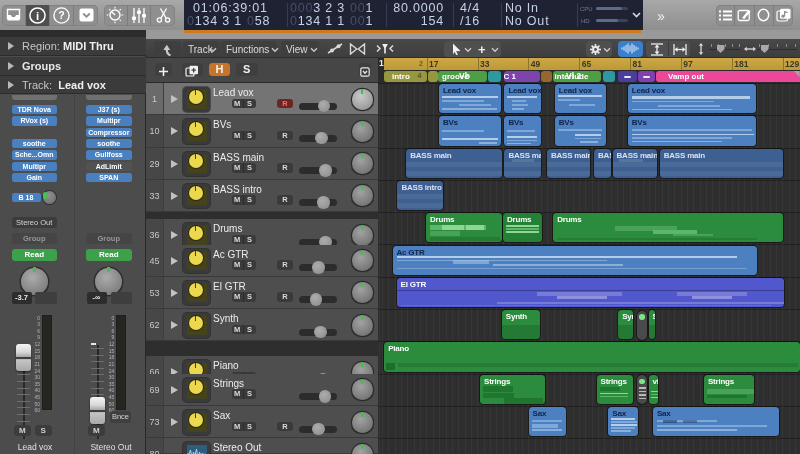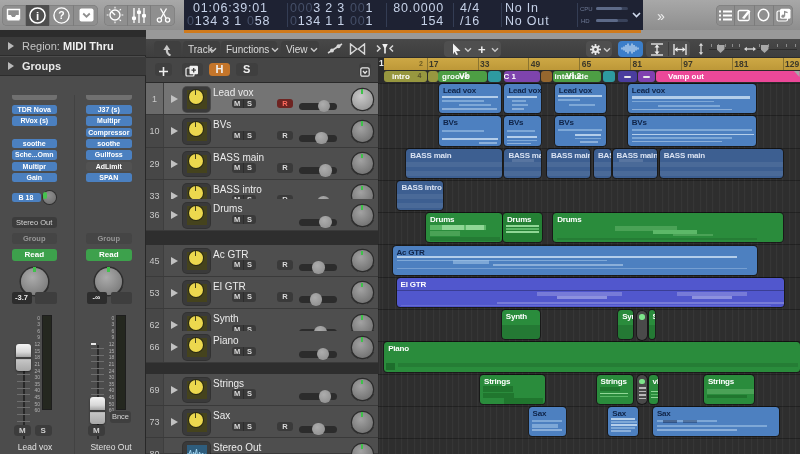--- a/index.html
+++ b/index.html
@@ -226,20 +226,24 @@
 <div class="abs" id="insp">
 <div class="abs" style="left:0;top:0;width:146px;height:7.5px;background:#2c2c2c;"></div>
 <div class="abs ihdr" style="top:27.5px;height:18.5px;">
         <div class="abs itri" style="left:8px;top:5px;"></div>
         <b class="abs" style="left:22px;top:3px;">Groups</b>
       </div>
 <div class="abs ihdr" style="top:7.5px;height:19px;">
         <div class="abs itri" style="left:8px;top:5px;"></div>
         <span class="abs" style="left:22px;top:3px;color:#c4c4c4;">Region: <b style="color:#efefef;">MIDI Thru</b></span>
       </div>
+<div class="abs ihdr" style="top:46.5px;height:18px;">
+        <div class="abs itri" style="left:8px;top:5px;"></div>
+        <span class="abs" style="left:22px;top:2.5px;color:#c4c4c4;">Track: <b style="color:#efefef;">&nbsp;Lead vox</b></span>
+      </div>
 <div class="abs" style="left:11.5px;top:65.5px;width:45.5px;height:4.5px;background:#707070;border-radius:0 0 3px 3px;"></div>
 <div class="abs" style="left:86px;top:65.5px;width:45.5px;height:4.5px;background:#707070;border-radius:0 0 3px 3px;"></div>
 <div class="abs" style="left:73.5px;top:65.5px;width:1px;height:359px;background:#424242;"></div>
 <div class="abs pbtn" style="top:75.5px;">TDR Nova</div>
 <div class="abs pbtn" style="top:86.8px;">RVox (s)</div>
 <div class="abs pbtn" style="top:109.5px;">soothe</div>
 <div class="abs pbtn" style="top:120.8px;">Sche...Omn</div>
 <div class="abs pbtn" style="top:132.1px;">Multipr</div>
 <div class="abs pbtn" style="top:143.4px;">Gain</div>
 <div class="abs pbtn r" style="top:75.5px;">J37 (s)</div>
@@ -530,21 +534,21 @@
         <div>S</div>
       </div>
 <div class="abs rb">R</div>
 <div class="abs tsl"></div>
 <div class="abs tth" style="left:171.0px;"></div>
 <div class="abs" style="left:203.5px;top:3.5px;width:25px;height:25px;border-radius:50%;background:conic-gradient(transparent 0 112deg,rgba(0,0,0,0.28) 112deg 160deg,transparent 160deg 200deg,rgba(0,0,0,0.28) 200deg 248deg,transparent 248deg);"></div>
 <div class="abs tkn" style="">
         <div class="abs tkt"></div>
       </div>
 </div>
-<div class="abs trow" style="top:199px;height:32.3px;text-decoration:underline;">
+<div class="abs trow" style="top:219px;height:32.3px;text-decoration:underline;">
 <div class="abs tnum" style="line-height:32.3px;">36</div>
 <div class="abs ttri" style="top:12px;"></div>
 <div class="abs twell">
         <div class="abs tic"></div>
         <div class="abs tcirc">
           <div class="abs tnotch"></div>
         </div>
       </div>
 <div class="abs tname">Drums</div>
 <div class="abs ms">
@@ -616,21 +620,21 @@
         <div>M</div>
         <div>S</div>
       </div>
 <div class="abs tsl"></div>
 <div class="abs tth" style="left:168.0px;"></div>
 <div class="abs" style="left:203.5px;top:3.5px;width:25px;height:25px;border-radius:50%;background:conic-gradient(transparent 0 112deg,rgba(0,0,0,0.28) 112deg 160deg,transparent 160deg 200deg,rgba(0,0,0,0.28) 200deg 248deg,transparent 248deg);"></div>
 <div class="abs tkn" style="">
         <div class="abs tkt"></div>
       </div>
 </div>
-<div class="abs trow" style="top:331px;height:32.3px;">
+<div class="abs trow" style="top:356px;height:32.3px;">
 <div class="abs tnum" style="line-height:32.3px;">66</div>
 <div class="abs ttri" style="top:12px;"></div>
 <div class="abs twell">
         <div class="abs tic"></div>
         <div class="abs tcirc">
           <div class="abs tnotch"></div>
         </div>
       </div>
 <div class="abs tname">Piano</div>
 <div class="abs ms">

